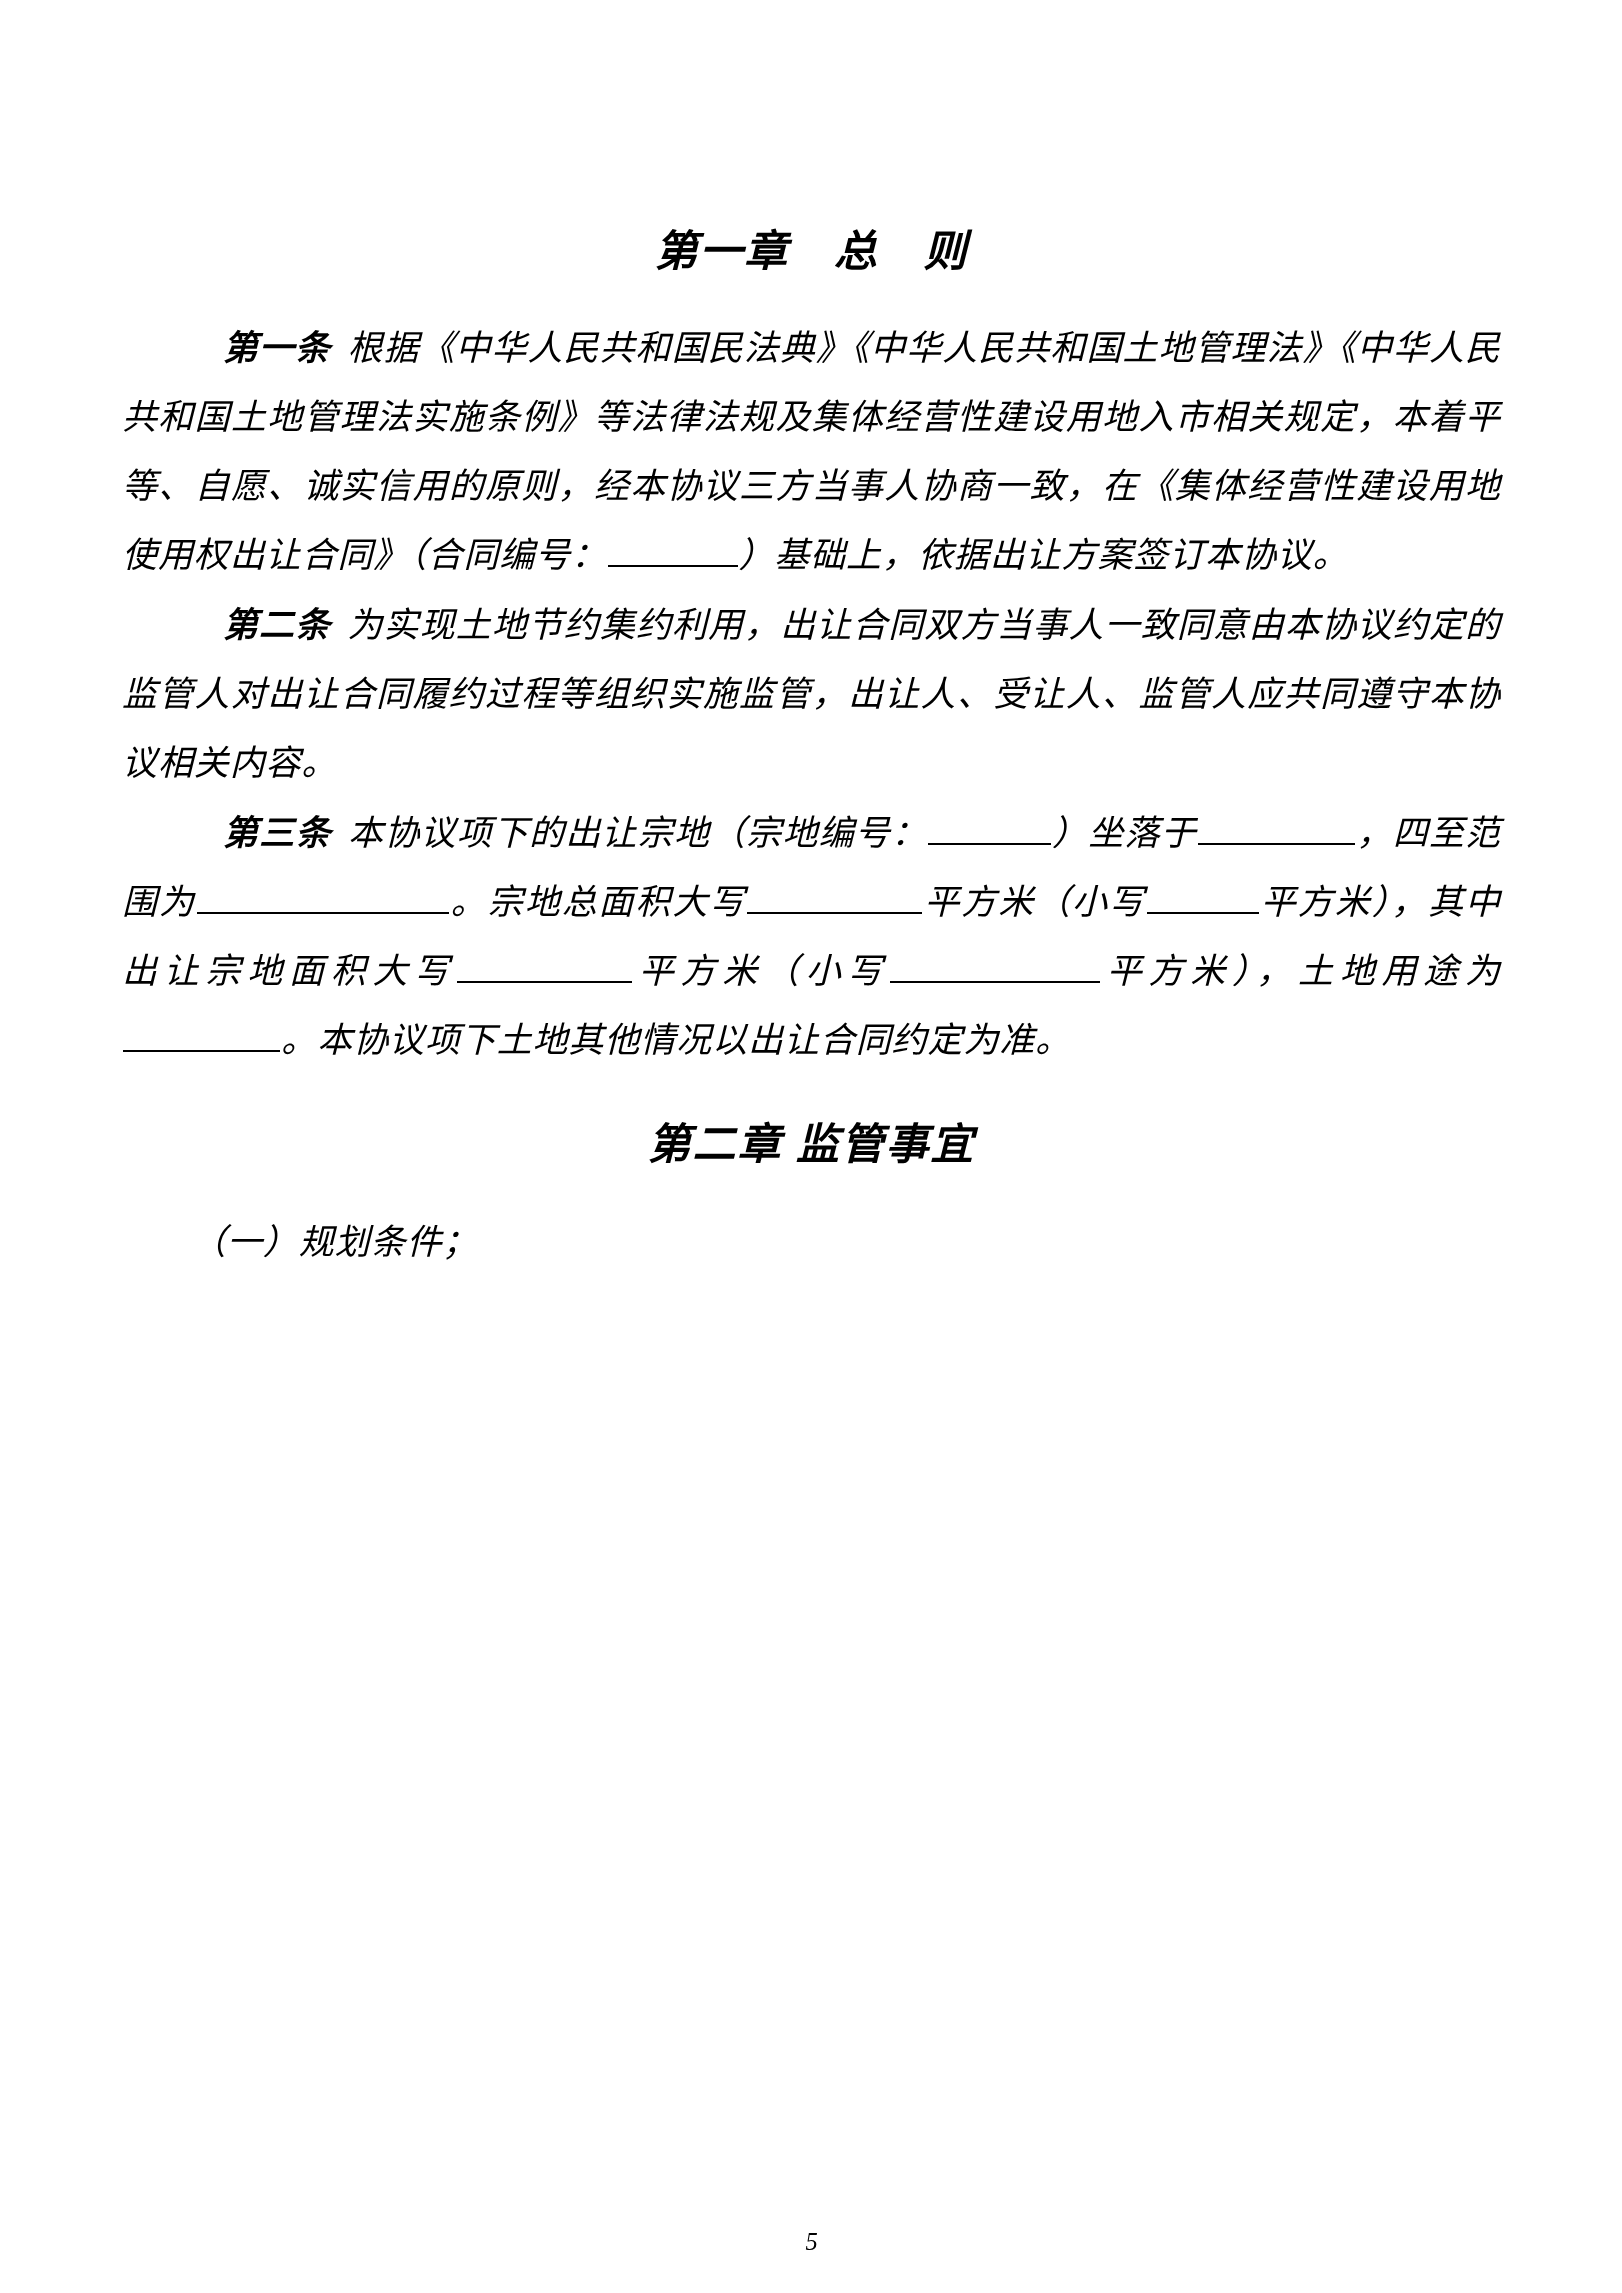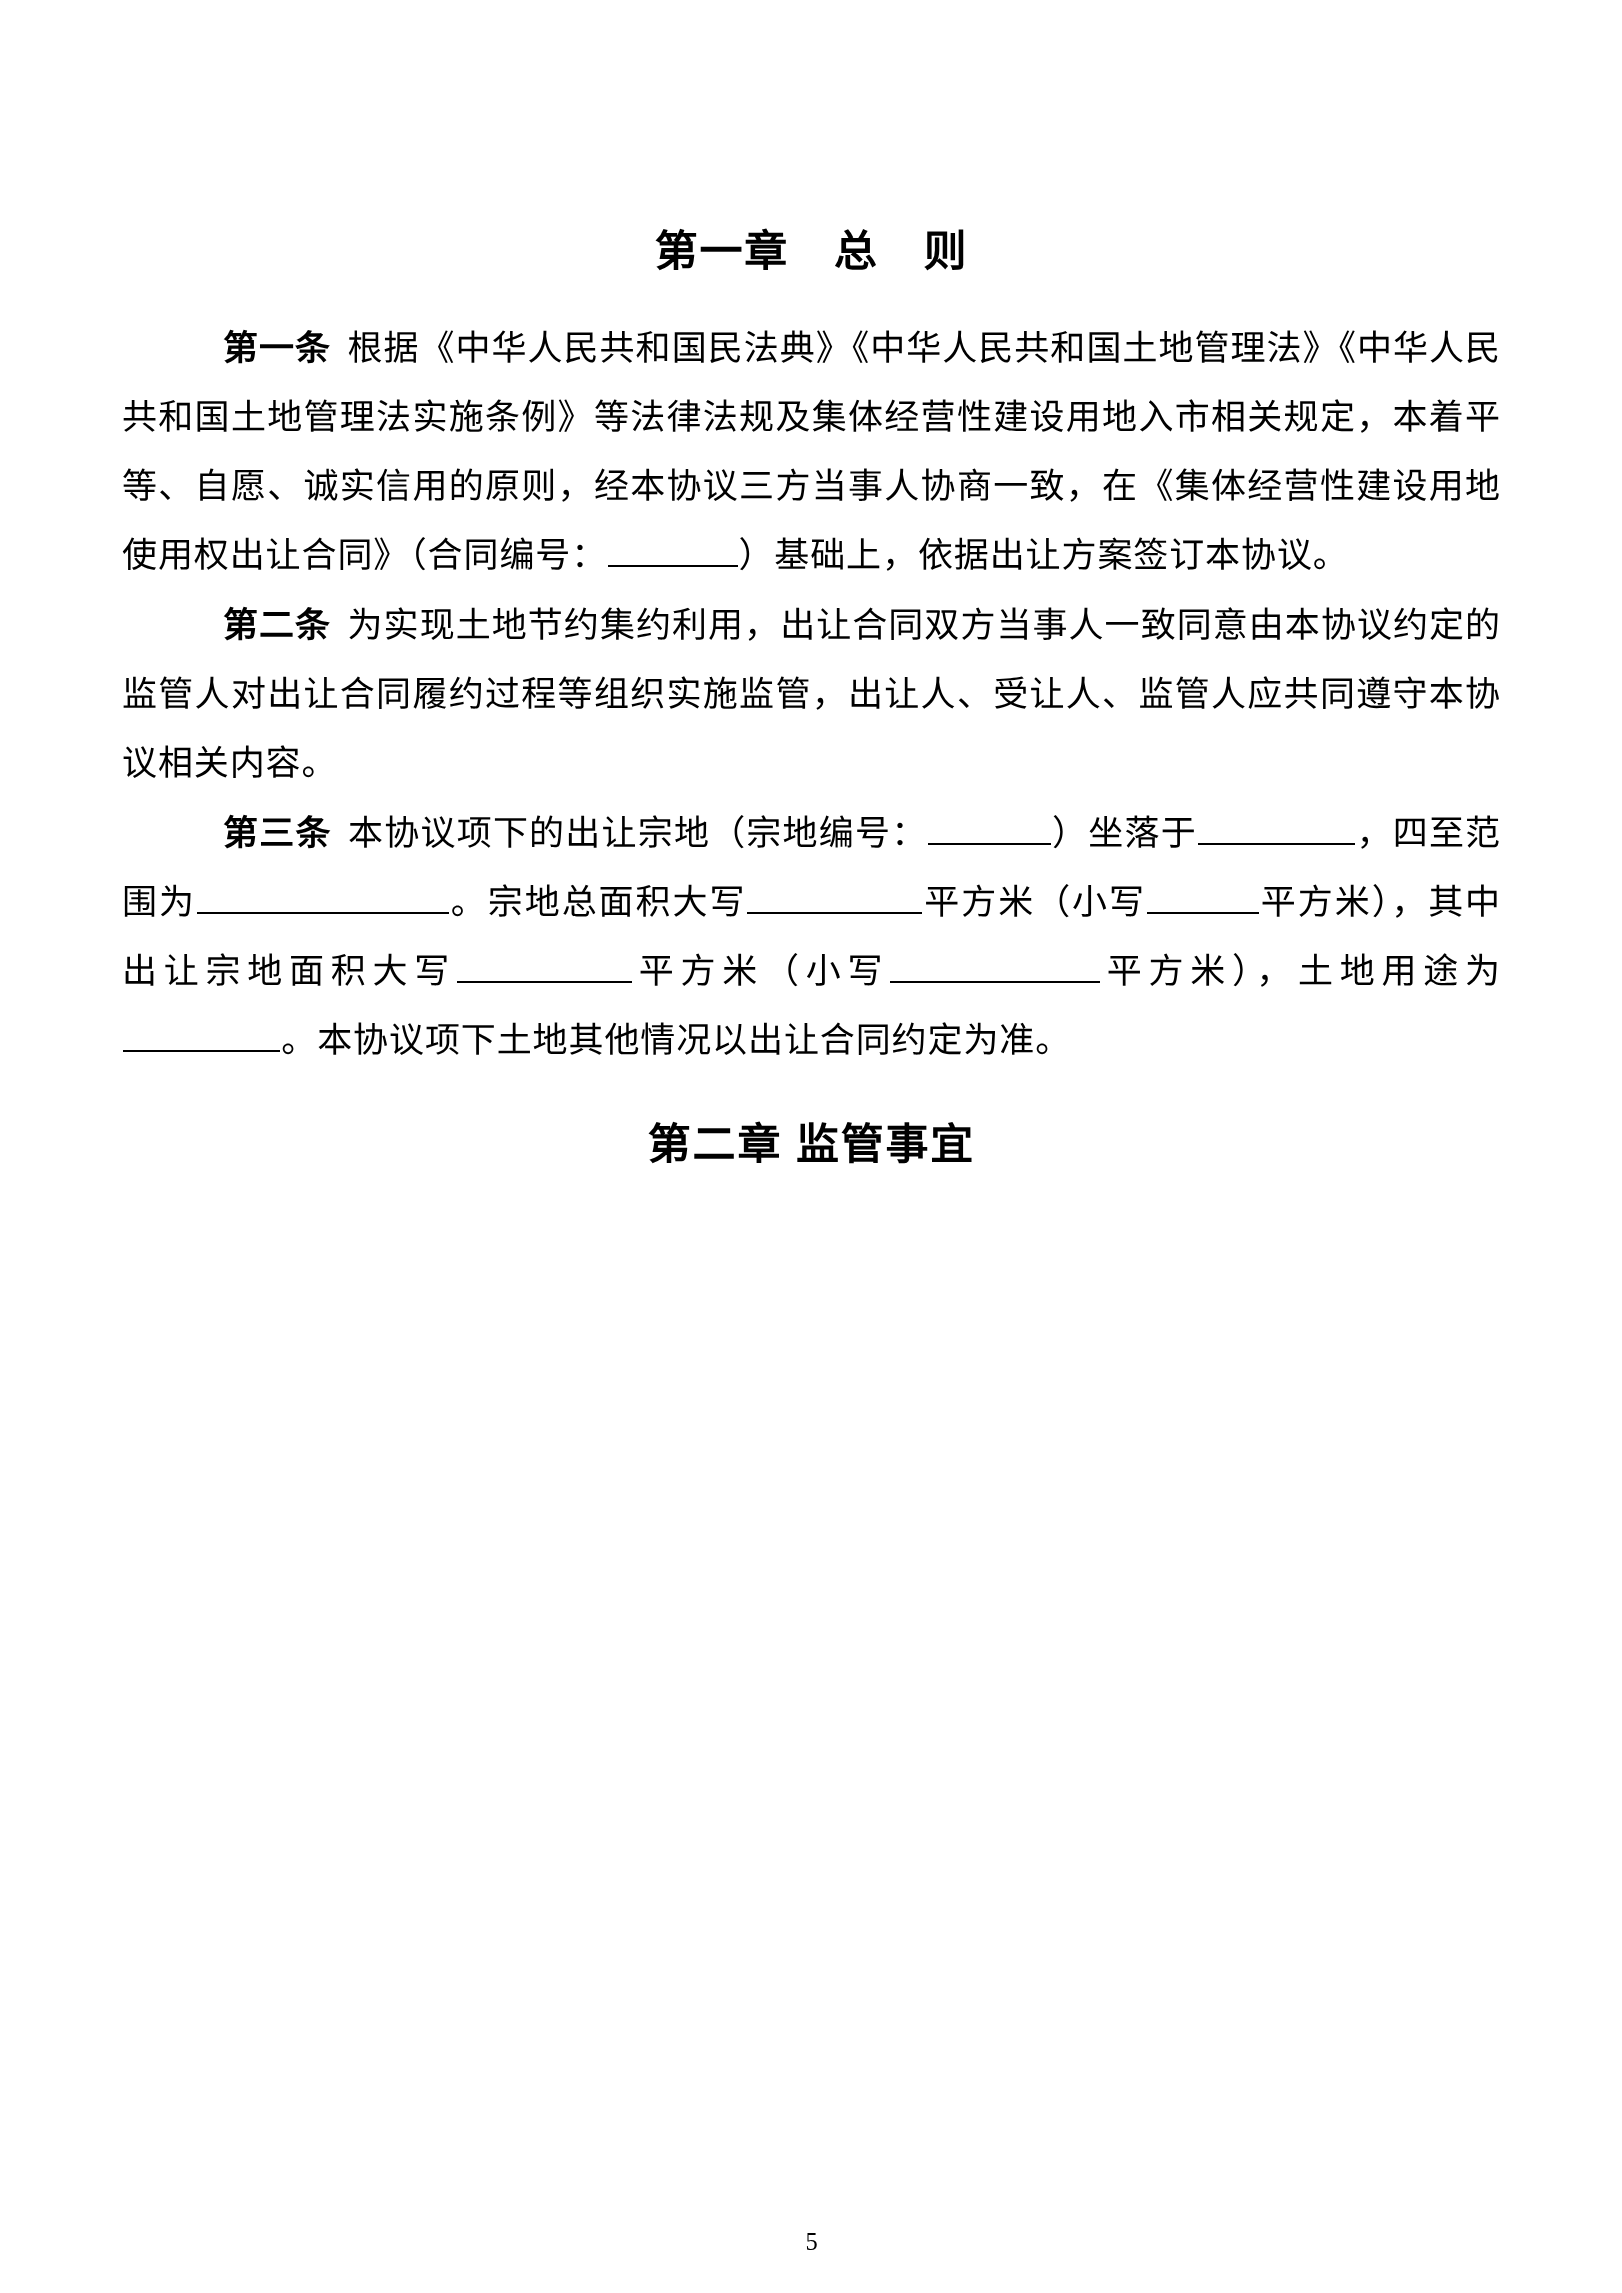--- a/index.html
+++ b/index.html
@@ -1,16 +1,16 @@
 <!DOCTYPE html>
 <html lang="zh-CN" style="font-size:14.5px"><head>
 <meta charset="utf-8">
 <title>Document Page</title>
 <style>
-  * { margin: 0; padding: 0; box-sizing: border-box; }
+  * { margin: 0; padding: 0; box-sizing: border-box; font-style: italic; }
   html, body { background: #ffffff; }
   body {
     width: 1623px;
     height: 2294px;
     position: relative;
     color: #000000;
     font-family: "Liberation Serif", "DejaVu Serif", serif;
     overflow: hidden;
   }
   .page {
@@ -67,18 +67,19 @@
 
   <div class="chapter-body" id="chapter-body-0">
       <p class="para"><span class="lead">第一条</span><span>根据《中华人民共和国民法典》《中华人民共和国土地管理法》《中华人民共和国土地管理法实施条例》等法律法规及集体经营性建设用地入市相关规定，本着平等、自愿、诚实信用的原则，经本协议三方当事人协商一致，在《集体经营性建设用地使用权出让合同》（合同编号：</span><span class="blank" style="width: 3.7em;"></span><span>）基础上，依据出让方案签订本协议。</span></p>
       <p class="para"><span class="lead">第二条</span><span>为实现土地节约集约利用，出让合同双方当事人一致同意由本协议约定的监管人对出让合同履约过程等组织实施监管，出让人、受让人、监管人应共同遵守本协议相关内容。</span></p>
       <p class="para"><span class="lead">第三条</span><span>本协议项下的出让宗地（宗地编号：</span><span class="blank" style="width: 3.5em;"></span><span>）坐落于</span><span class="blank" style="width: 4.5em;"></span><span>，四至范围为</span><span class="blank" style="width: 7.2em;"></span><span>。宗地总面积大写</span><span class="blank" style="width: 5em;"></span><span>平方米（小写</span><span class="blank" style="width: 3.2em;"></span><span>平方米），其中出让宗地面积大写</span><span class="blank" style="width: 5em;"></span><span>平方米（小写</span><span class="blank" style="width: 6em;"></span><span>平方米），土地用途为</span><span class="blank" style="width: 4.5em;"></span><span>。本协议项下土地其他情况以出让合同约定为准。</span></p>
     </div>
 
   <h1 class="chapter-title second">第二章 监管事宜</h1>
 
   <div class="chapter-body" id="chapter-body-1">
+      <p class="para"><span>（一）规划条件；</span></p>
     </div>
 
   <div class="page-number">5</div>
 
 </div>
 
 
 </body></html>

